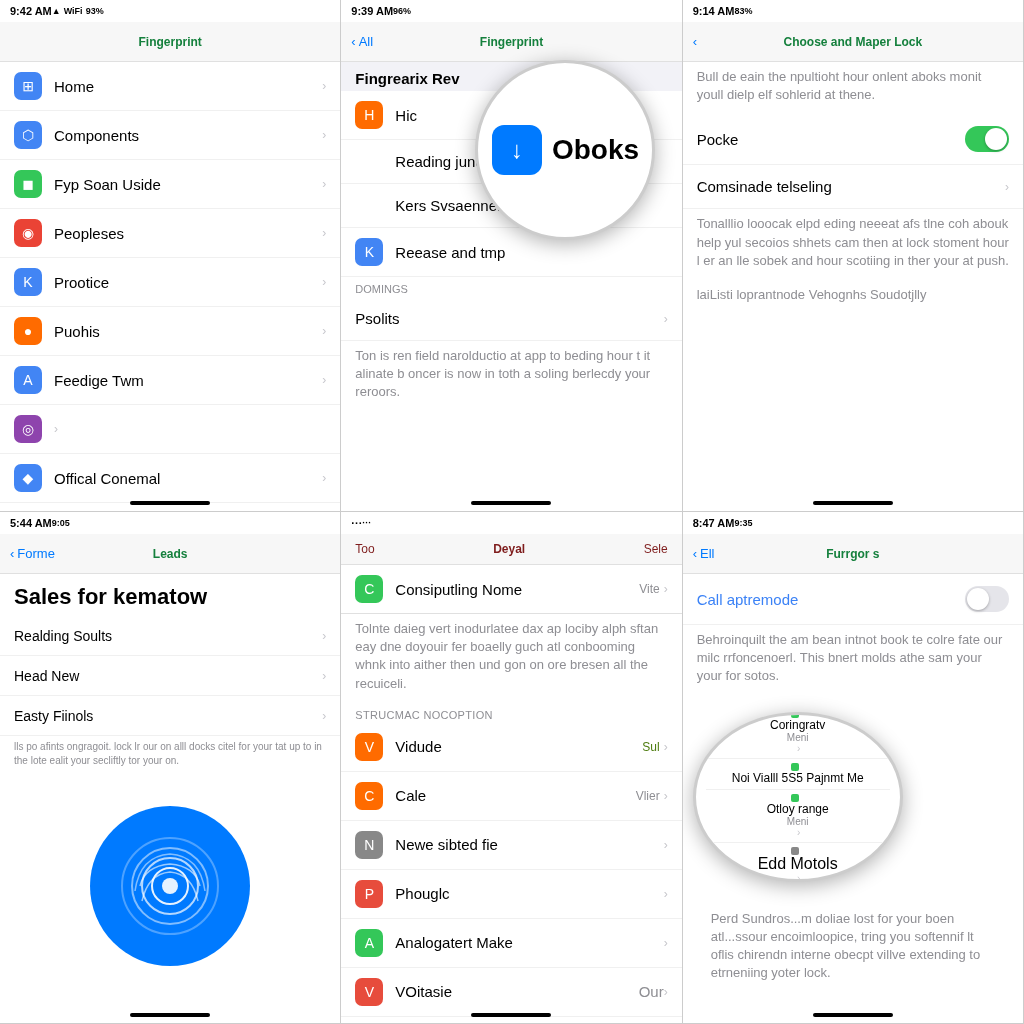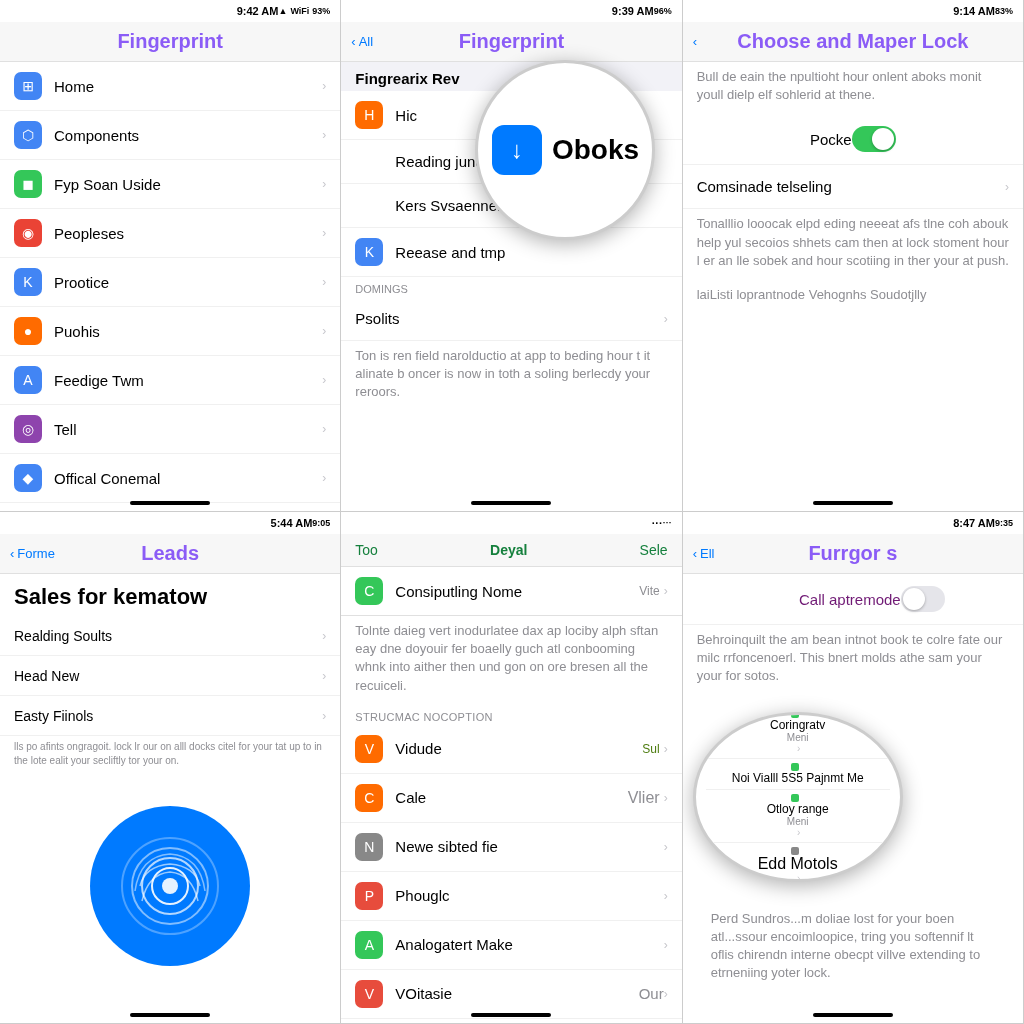--- a/index.html
+++ b/index.html
@@ -18,21 +18,21 @@
     .phone-screen {
       background: #fff;
       overflow: hidden;
       position: relative;
       border-right: 1px solid #ccc;
       border-bottom: 1px solid #ccc;
     }
 
     .status-bar {
       display: flex;
-      justify-content: flex-end;
+      justify-content: flex-start;
       align-items: center;
       padding: 0 10px;
       font-size: 10px;
       font-weight: 600;
       background: #fff;
       height: 22px;
     }
 
     .status-bar .time { font-size: 11px; font-weight: 700; }
     .status-bar .icons { display: flex; align-items: center; gap: 3px; font-size: 9px; }
@@ -42,23 +42,23 @@
       align-items: center;
       justify-content: center;
       padding: 6px 12px;
       border-bottom: 1px solid #e0e0e0;
       background: #f7f7f7;
       position: relative;
       min-height: 40px;
     }
 
     .nav-bar .title {
-      font-size: 20px;
+      font-size: 12px;
       font-weight: 700;
-      color: #8b5cf6;
+      color: #15803d;
     }
 
     .nav-bar .back-btn {
       position: absolute;
       left: 10px;
       color: #007aff;
       font-size: 13px;
       display: flex;
       align-items: center;
       gap: 3px;
@@ -139,21 +139,21 @@
       font-size: 28px;
       font-weight: 700;
       color: #000;
     }
 
     
     #screen3 { grid-column: 3; grid-row: 1; }
     .toggle-row {
       display: flex;
       align-items: center;
-      justify-content: center;
+      justify-content: space-between;
       padding: 12px 14px;
       border-bottom: 1px solid #f0f0f0;
     }
     .toggle-switch {
       width: 44px;
       height: 26px;
       border-radius: 13px;
       position: relative;
       flex-shrink: 0;
     }
@@ -203,22 +203,22 @@
     
     #screen5 { grid-column: 2; grid-row: 2; }
     .tab-bar {
       display: flex;
       justify-content: space-between;
       padding: 8px 14px;
       border-bottom: 1px solid #e0e0e0;
       background: #f7f7f7;
     }
     .tab-bar .tab {
-      font-size: 14px;
-      color: #15803d;
+      font-size: 12px;
+      color: #7f1d1d;
     }
     .tab-bar .tab.active { font-weight: 700; }
     .section-header-text {
       font-size: 11px;
       color: #8e8e93;
       padding: 6px 14px 2px;
       text-transform: uppercase;
       letter-spacing: 0.3px;
     }
 
@@ -344,21 +344,20 @@
     <span class="item-text">Puohis</span>
     <span class="chevron">›</span>
   </div>
       <div class="list-item">
     <div class="icon-box" style="background:#4285f4;">A</div>
     <span class="item-text">Feedige Twm</span>
     <span class="chevron">›</span>
   </div>
       <div class="list-item">
     <div class="icon-box" style="background:#8e44ad;">◎</div>
-    <span class="item-text">Tell</span>
     <span class="chevron">›</span>
   </div>
       <div class="list-item">
     <div class="icon-box" style="background:#4285f4;">◆</div>
     <span class="item-text">Offical Conemal</span>
     <span class="chevron">›</span>
   </div>
       <div class="list-item">
     
     
@@ -515,21 +514,21 @@
   <div id="screen5-list">
       <div class="list-item">
     <div class="icon-box" style="background:#ff6b00;">V</div>
     <span class="item-text">Vidude</span>
     <span style="font-size:12px;color:#4d7c0f;margin-right:4px;">Sul</span>
     <span class="chevron">›</span>
   </div>
       <div class="list-item">
     <div class="icon-box" style="background:#ff6b00;">C</div>
     <span class="item-text">Cale</span>
-    <span style="font-size:16px;color:#8e8e93;margin-right:4px;">Vlier</span>
+    <span style="font-size:12px;color:#8e8e93;margin-right:4px;">Vlier</span>
     <span class="chevron">›</span>
   </div>
       <div class="list-item">
     <div class="icon-box" style="background:#888;">N</div>
     <span class="item-text">Newe sibted fie</span>
 
     <span class="chevron">›</span>
   </div>
       <div class="list-item">
     <div class="icon-box" style="background:#e74c3c;">P</div>
@@ -568,21 +567,21 @@
     </div>
   </div>
   <div class="nav-bar">
     <div class="back-btn">
       <span>‹</span>
       <span>Ell</span>
     </div>
     <span class="title">Furrgor s</span>
   </div>
   <div class="toggle-row">
-    <span style="font-size:15px;color:#701a75;margin-left:38px;">Call aptremode</span>
+    <span style="font-size:15px;color:#3b82f6;">Call aptremode</span>
     <div class="toggle-switch off"></div>
   </div>
   <div class="description-text">Behroinquilt the am bean intnot book te colre fate our milc rrfoncenoerl. This bnert molds athe sam your your for sotos.</div>
   <div id="screen6-list-hidden">
     
   </div>
   <div class="magnifier-overlay-bottom">
     <div class="mag-list-content">
       <div class="mag-list-item">
         <div class="color-dot" style="background:#34c759;"></div>

